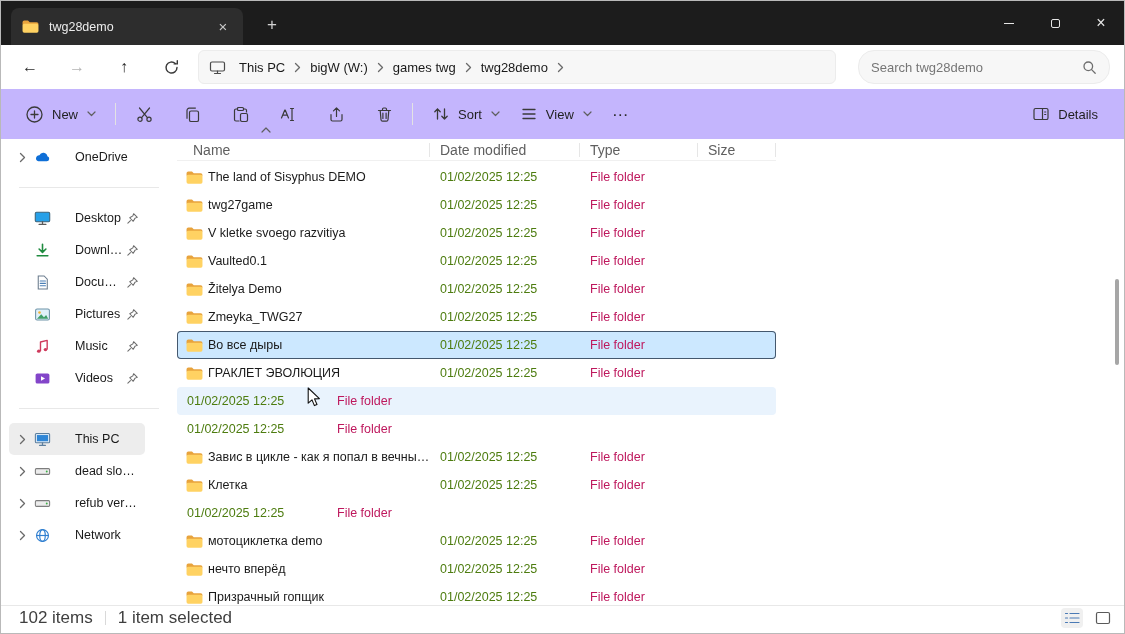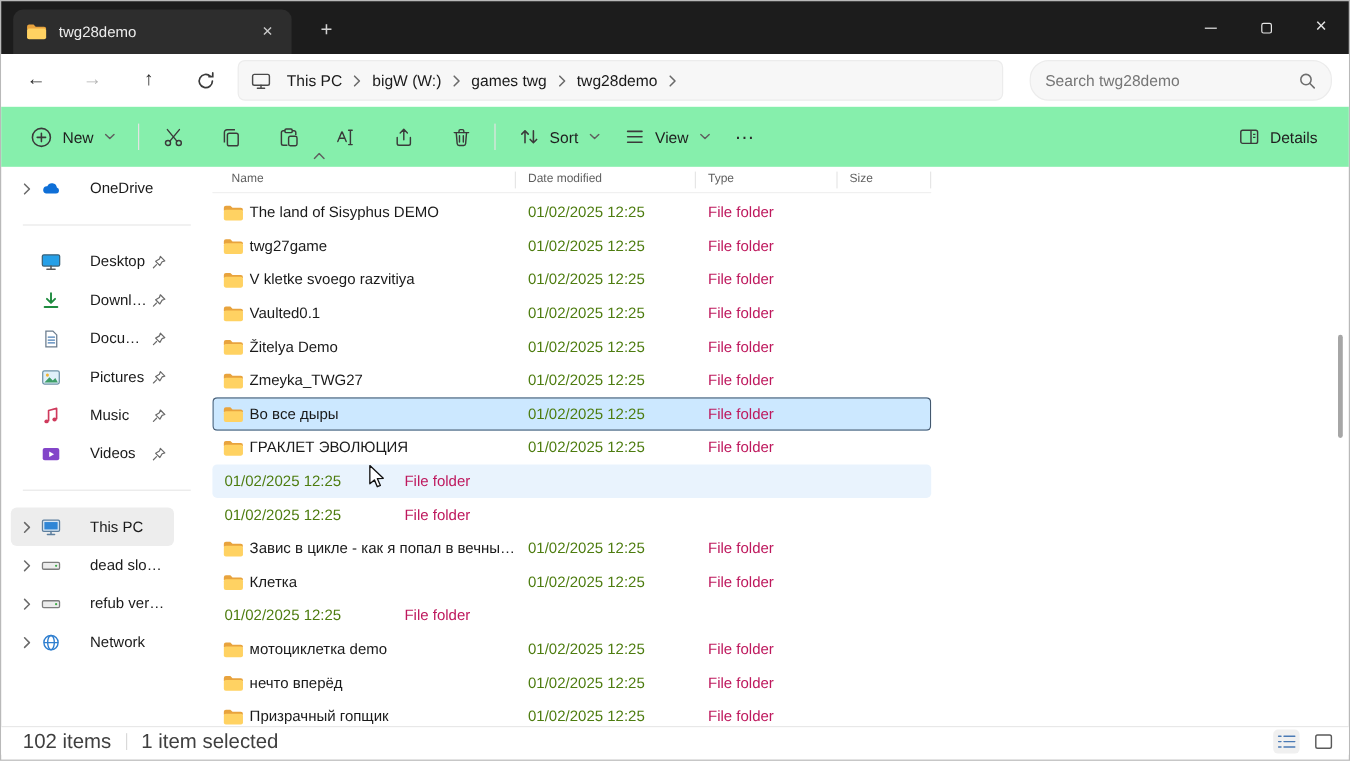--- a/index.html
+++ b/index.html
@@ -38,21 +38,21 @@
                 border-radius:6px; display:flex; align-items:center; padding:0 10px; font-size:13px; }
   .bc-icon { margin-right:6px; display:flex; }
   .bc-item { padding:3px 7px; border-radius:4px; white-space:nowrap; }
   .bc-chev { display:flex; margin:0 2px; }
   .search { margin-left:auto; margin-right:14px; width:252px; height:34px; background:#f7f7f7;
             border:1px solid #ececec; border-radius:16px; display:flex; align-items:center;
             padding:0 12px; color:#767676; font-size:13px; }
   .search .mag { margin-left:auto; display:flex; }
 
   
-  .toolbar { position:absolute; top:88px; left:0; right:0; height:50px; background:#86efac;
+  .toolbar { position:absolute; top:88px; left:0; right:0; height:50px; background:#c4b5fd;
              display:flex; align-items:center; }
   .tbtn { display:flex; align-items:center; gap:8px; padding:7px 10px; border-radius:5px; font-size:13px; color:#1f1f1f; }
   .tbtn .chev { display:flex; margin-left:1px; }
   .tbtn.new { margin-left:14px; }
   .tool-group { display:flex; gap:10px; align-items:center; }
   .ticon { width:38px; height:34px; display:flex; align-items:center; justify-content:center; border-radius:5px; }
   .tdiv { width:1px; height:22px; background:#e3e3e3; margin:0 9px; }
   .more { font-size:17px; letter-spacing:1px; color:#2a2a2a; padding-bottom:6px; }
   .tbtn.details { margin-left:auto; margin-right:16px; }
 
@@ -64,21 +64,21 @@
   .expander { width:18px; display:flex; justify-content:center; flex:none; }
   .sicon { width:18px; display:flex; justify-content:center; flex:none; margin-left:2px; }
   .slabel { margin-left:24px; overflow:hidden; text-overflow:ellipsis; }
   .pin { margin-left:auto; display:flex; flex:none; padding-right:2px; }
   .side-divider { height:1px; background:#e8e8e8; margin:14px 14px 14px 18px; }
 
   
   .file-area { position:absolute; left:176px; top:128px; width:610px; }
   .sort-chevron { position:absolute; left:84px; top:-2px; }
   .header-row { display:flex; height:22px; margin-top:10px; align-items:center; color:#5f5f5f;
-                font-size:10px; width:599px; border-bottom:1px solid #f0f0f0; }
+                font-size:14px; width:599px; border-bottom:1px solid #f0f0f0; }
   .hcell { position:relative; padding-left:10px; height:100%; display:flex; align-items:center; }
   .hcell::after { content:""; position:absolute; right:0; top:4px; height:14px; width:1px; background:#e6e6e6; }
   .hcell.name { width:253px; padding-left:16px; }
   .hcell.date { width:150px; }
   .hcell.type { width:118px; }
   .hcell.size { width:78px; }
   .rows { margin-top:2px; }
   .file-row { display:flex; align-items:center; height:28px; border-radius:4px; font-size:12.5px; width:599px; }
   .file-row.selected { background:var(--sel-bg,#cce8ff); box-shadow: inset 0 0 0 1px var(--sel-border,#44586e); }
   .file-row.hover { background:var(--hover-bg,#e9f3fd); }

